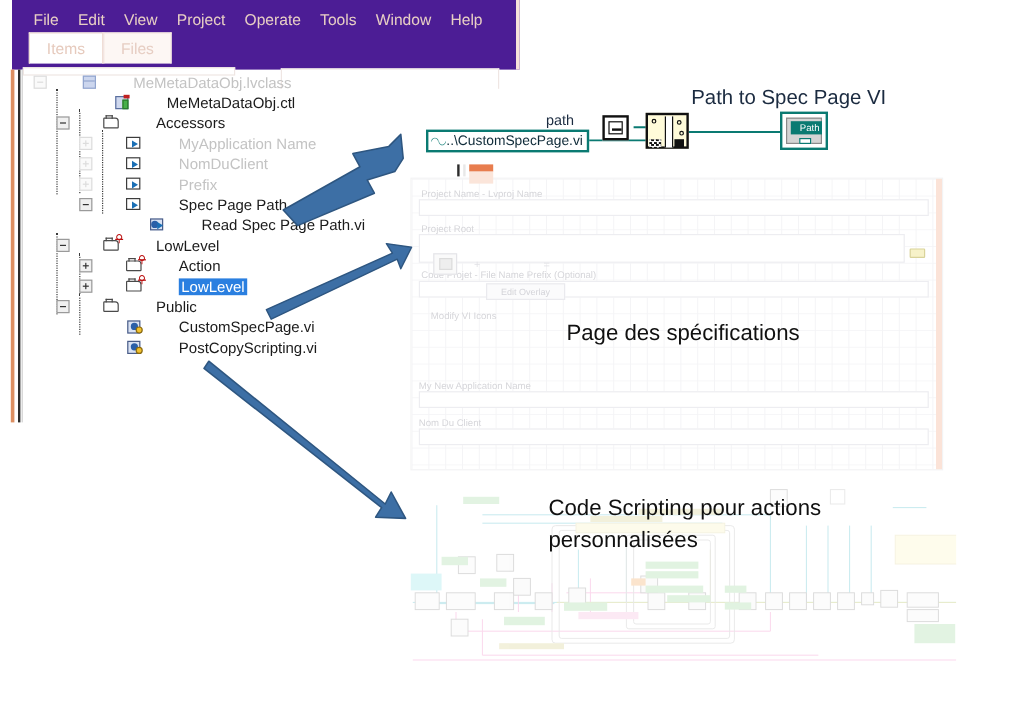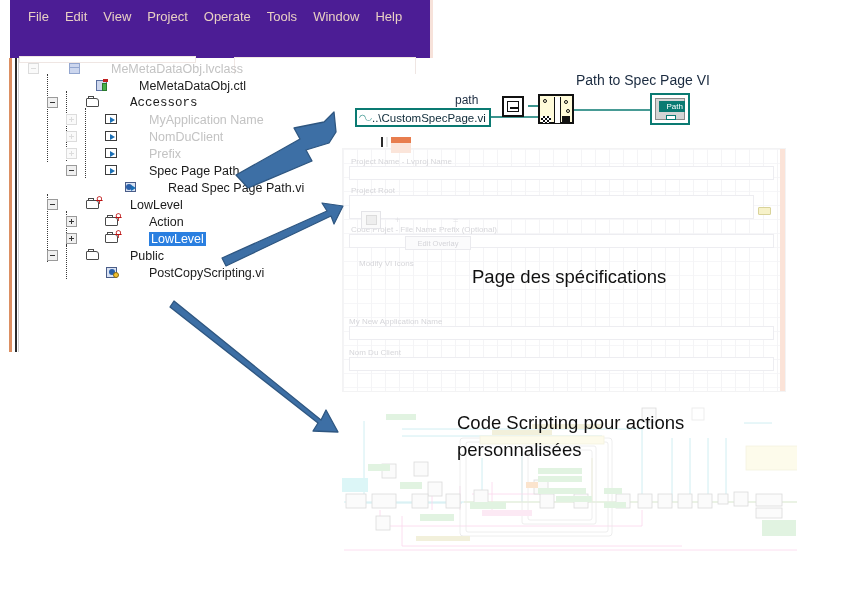--- a/index.html
+++ b/index.html
@@ -212,21 +212,21 @@
     border-left: 1px dotted #3a3a3a;
   }
 
   
   #arrows { position:absolute; left:0; top:0; width:849px; height:590px; pointer-events:none; }
 
   
   #blockdiagram { position:absolute; left:350px; top:72px; width:345px; height:62px; }
   #bd-title {
     position:absolute; left:226px; top:0px;
-    font-size:14px; color:#1b2b40; white-space:nowrap;
+    font-size:17px; color:#1b2b40; white-space:nowrap;
   }
   #bd-pathlabel {
     position:absolute; left:105px; top:21px;
     font-size:12px; color:#1b2b40;
   }
   #bd-const {
     position:absolute; left:5px; top:36px;
     height:19px; box-sizing:border-box;
     border:2px solid #0a7a72; background:#ffffff;
     display:flex; align-items:center; padding:0 3px 0 2px;
@@ -345,20 +345,24 @@
     <div id="menubar">
       <span class="menu-item">File</span>
       <span class="menu-item">Edit</span>
       <span class="menu-item">View</span>
       <span class="menu-item">Project</span>
       <span class="menu-item">Operate</span>
       <span class="menu-item">Tools</span>
       <span class="menu-item">Window</span>
       <span class="menu-item">Help</span>
     </div>
+    <div id="tabstrip">
+      <div class="tab active">Items</div>
+      <div class="tab">Files</div>
+    </div>
   </div>
 
   <div class="faded-frame" style="left:19px; top:56px; width:175px; height:5px;"></div>
   <div class="faded-frame" style="left:234px; top:57px; width:180px; height:16px; border-bottom:none;"></div>
 
   <div id="rule-salmon"></div>
   <div id="rule-black"></div>
   <div id="rule-gray"></div>
 
   <div id="tree">
@@ -381,21 +385,21 @@
     <div class="tree-row" style="padding-left:36px;">
       <span class="exp-spacer"></span>
       <span class="ic ic-ctl">
           <i></i>
           <b></b>
           <s></s>
         </span>
       <span class="lbl">MeMetaDataObj.ctl</span>
     </div>
 
-    <div class="tree-row" style="padding-left:27px;font-family:Liberation Mono, monospace;">
+    <div class="tree-row" style="padding-left:27px;">
       <span class="exp"></span>
       <span class="ic ic-folder">
           <i></i>
         </span>
       <span class="lbl">Accessors</span>
     </div>
 
     <div class="tree-row dim" style="padding-left:46px;">
       <span class="exp plus"></span>
       <span class="ic ic-acc">
@@ -470,20 +474,29 @@
     </div>
 
     <div class="tree-row" style="padding-left:27px;">
       <span class="exp"></span>
       <span class="ic ic-folder">
           <i></i>
         </span>
       <span class="lbl">Public</span>
     </div>
 
+    <div class="tree-row" style="padding-left:46px;">
+      <span class="exp-spacer"></span>
+      <span class="ic ic-vi">
+          <i></i>
+          <b></b>
+          <s></s>
+        </span>
+      <span class="lbl">CustomSpecPage.vi</span>
+    </div>
 
     <div class="tree-row" style="padding-left:46px;">
       <span class="exp-spacer"></span>
       <span class="ic ic-vi">
           <i></i>
           <b></b>
           <s></s>
         </span>
       <span class="lbl">PostCopyScripting.vi</span>
     </div>

